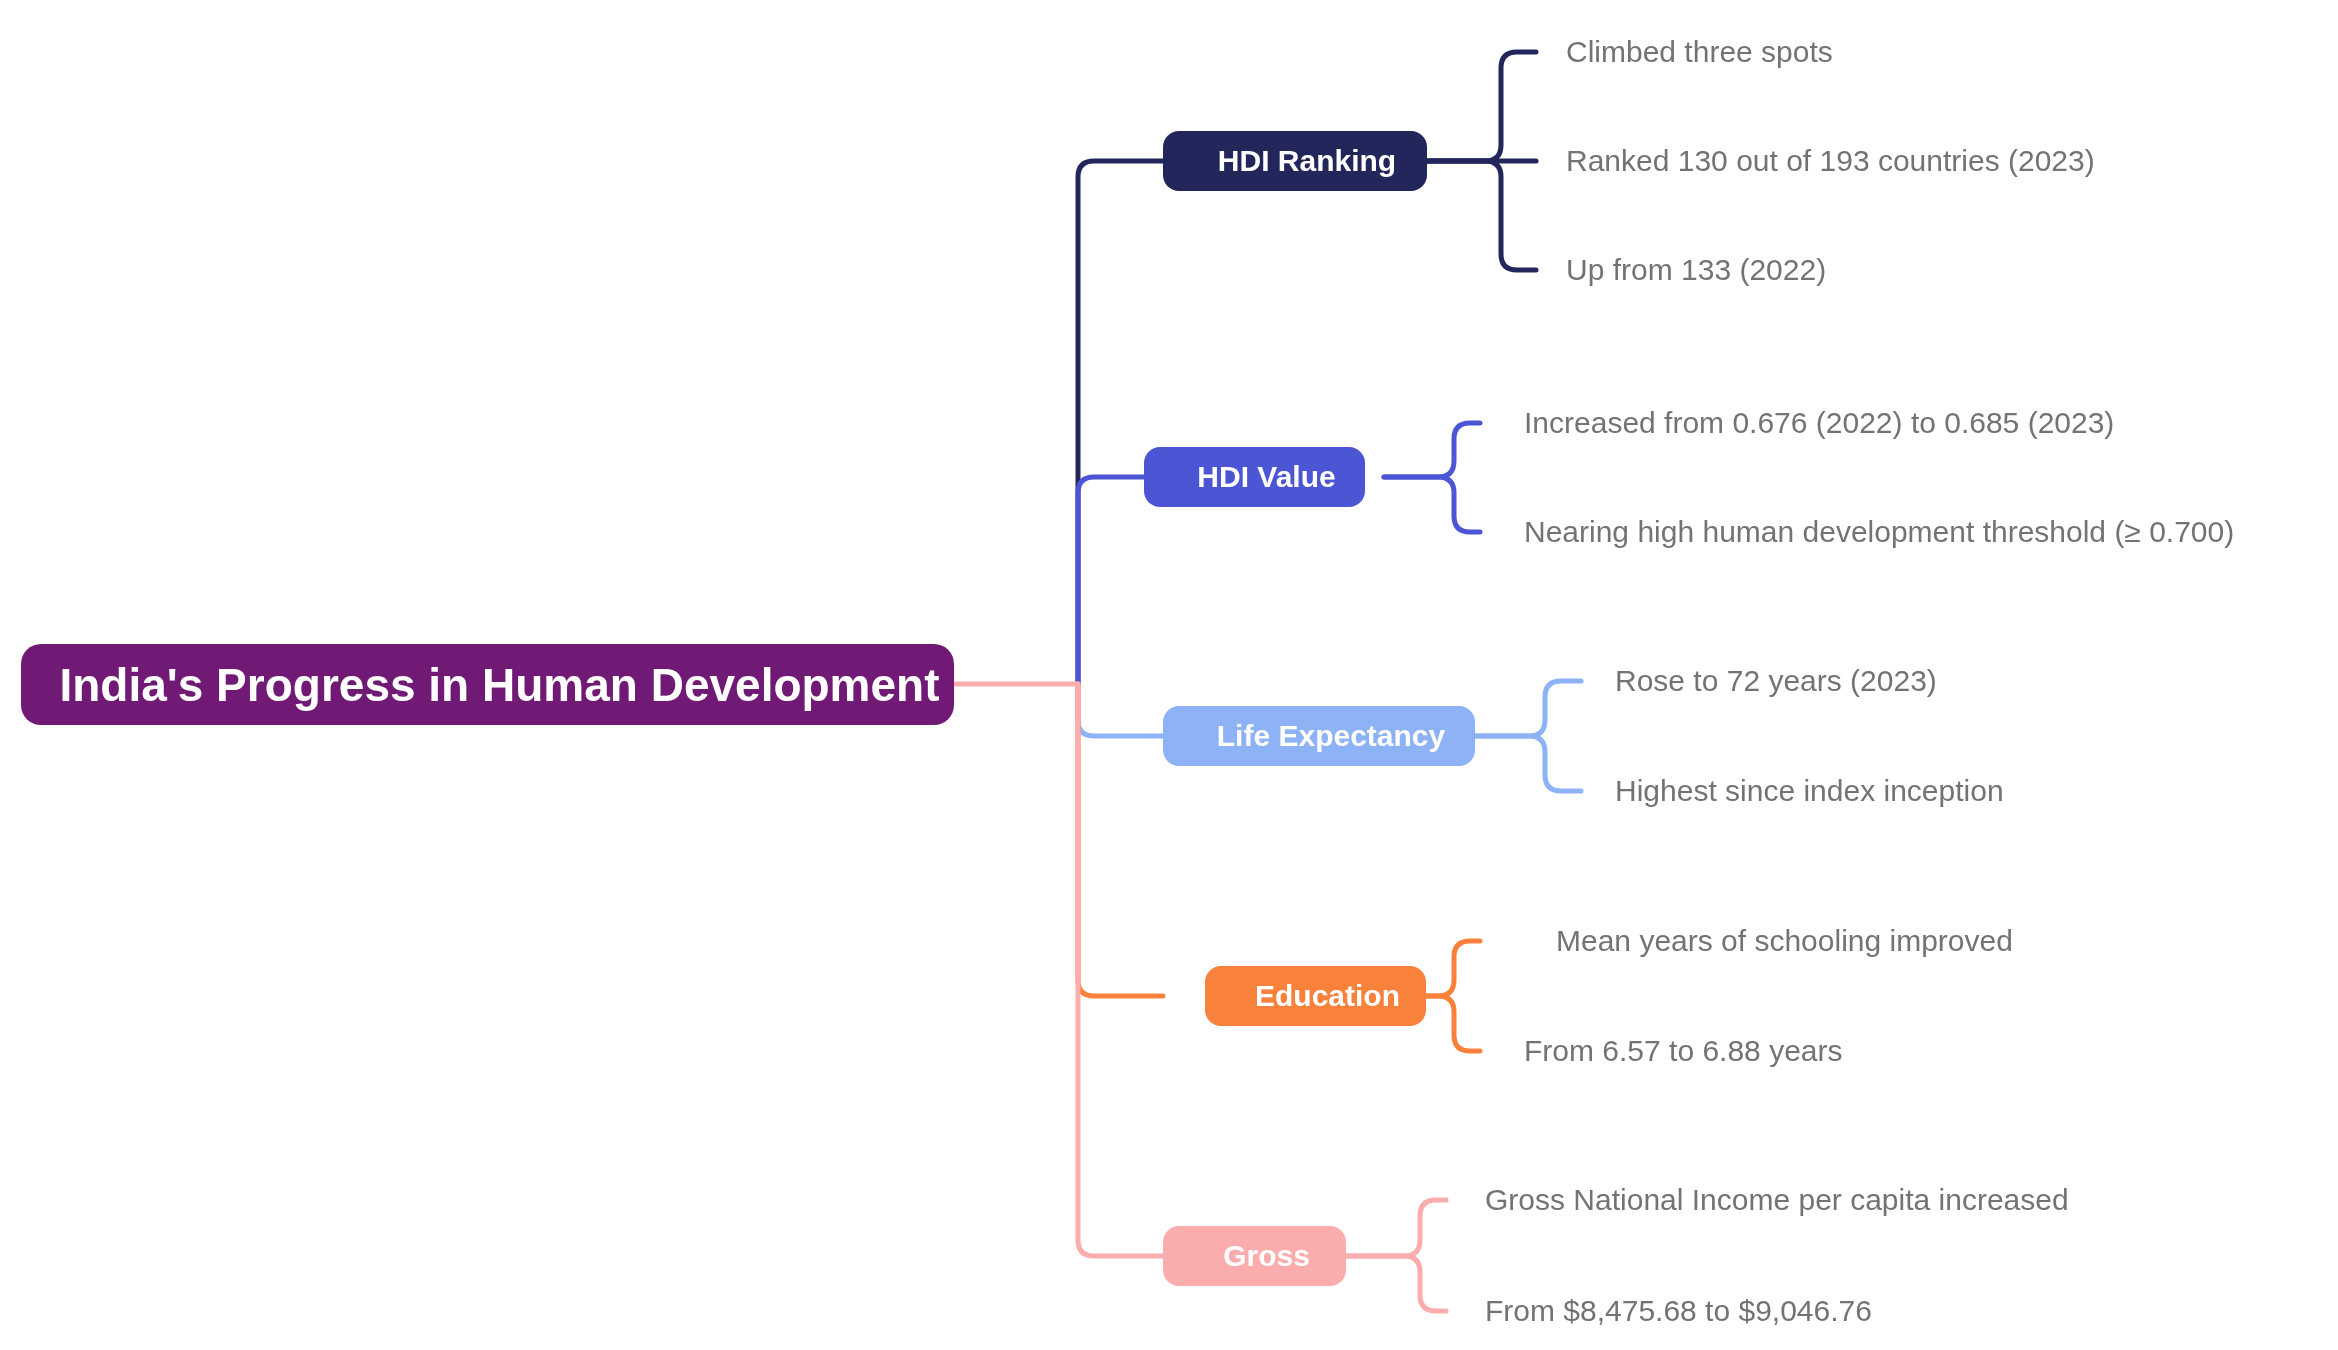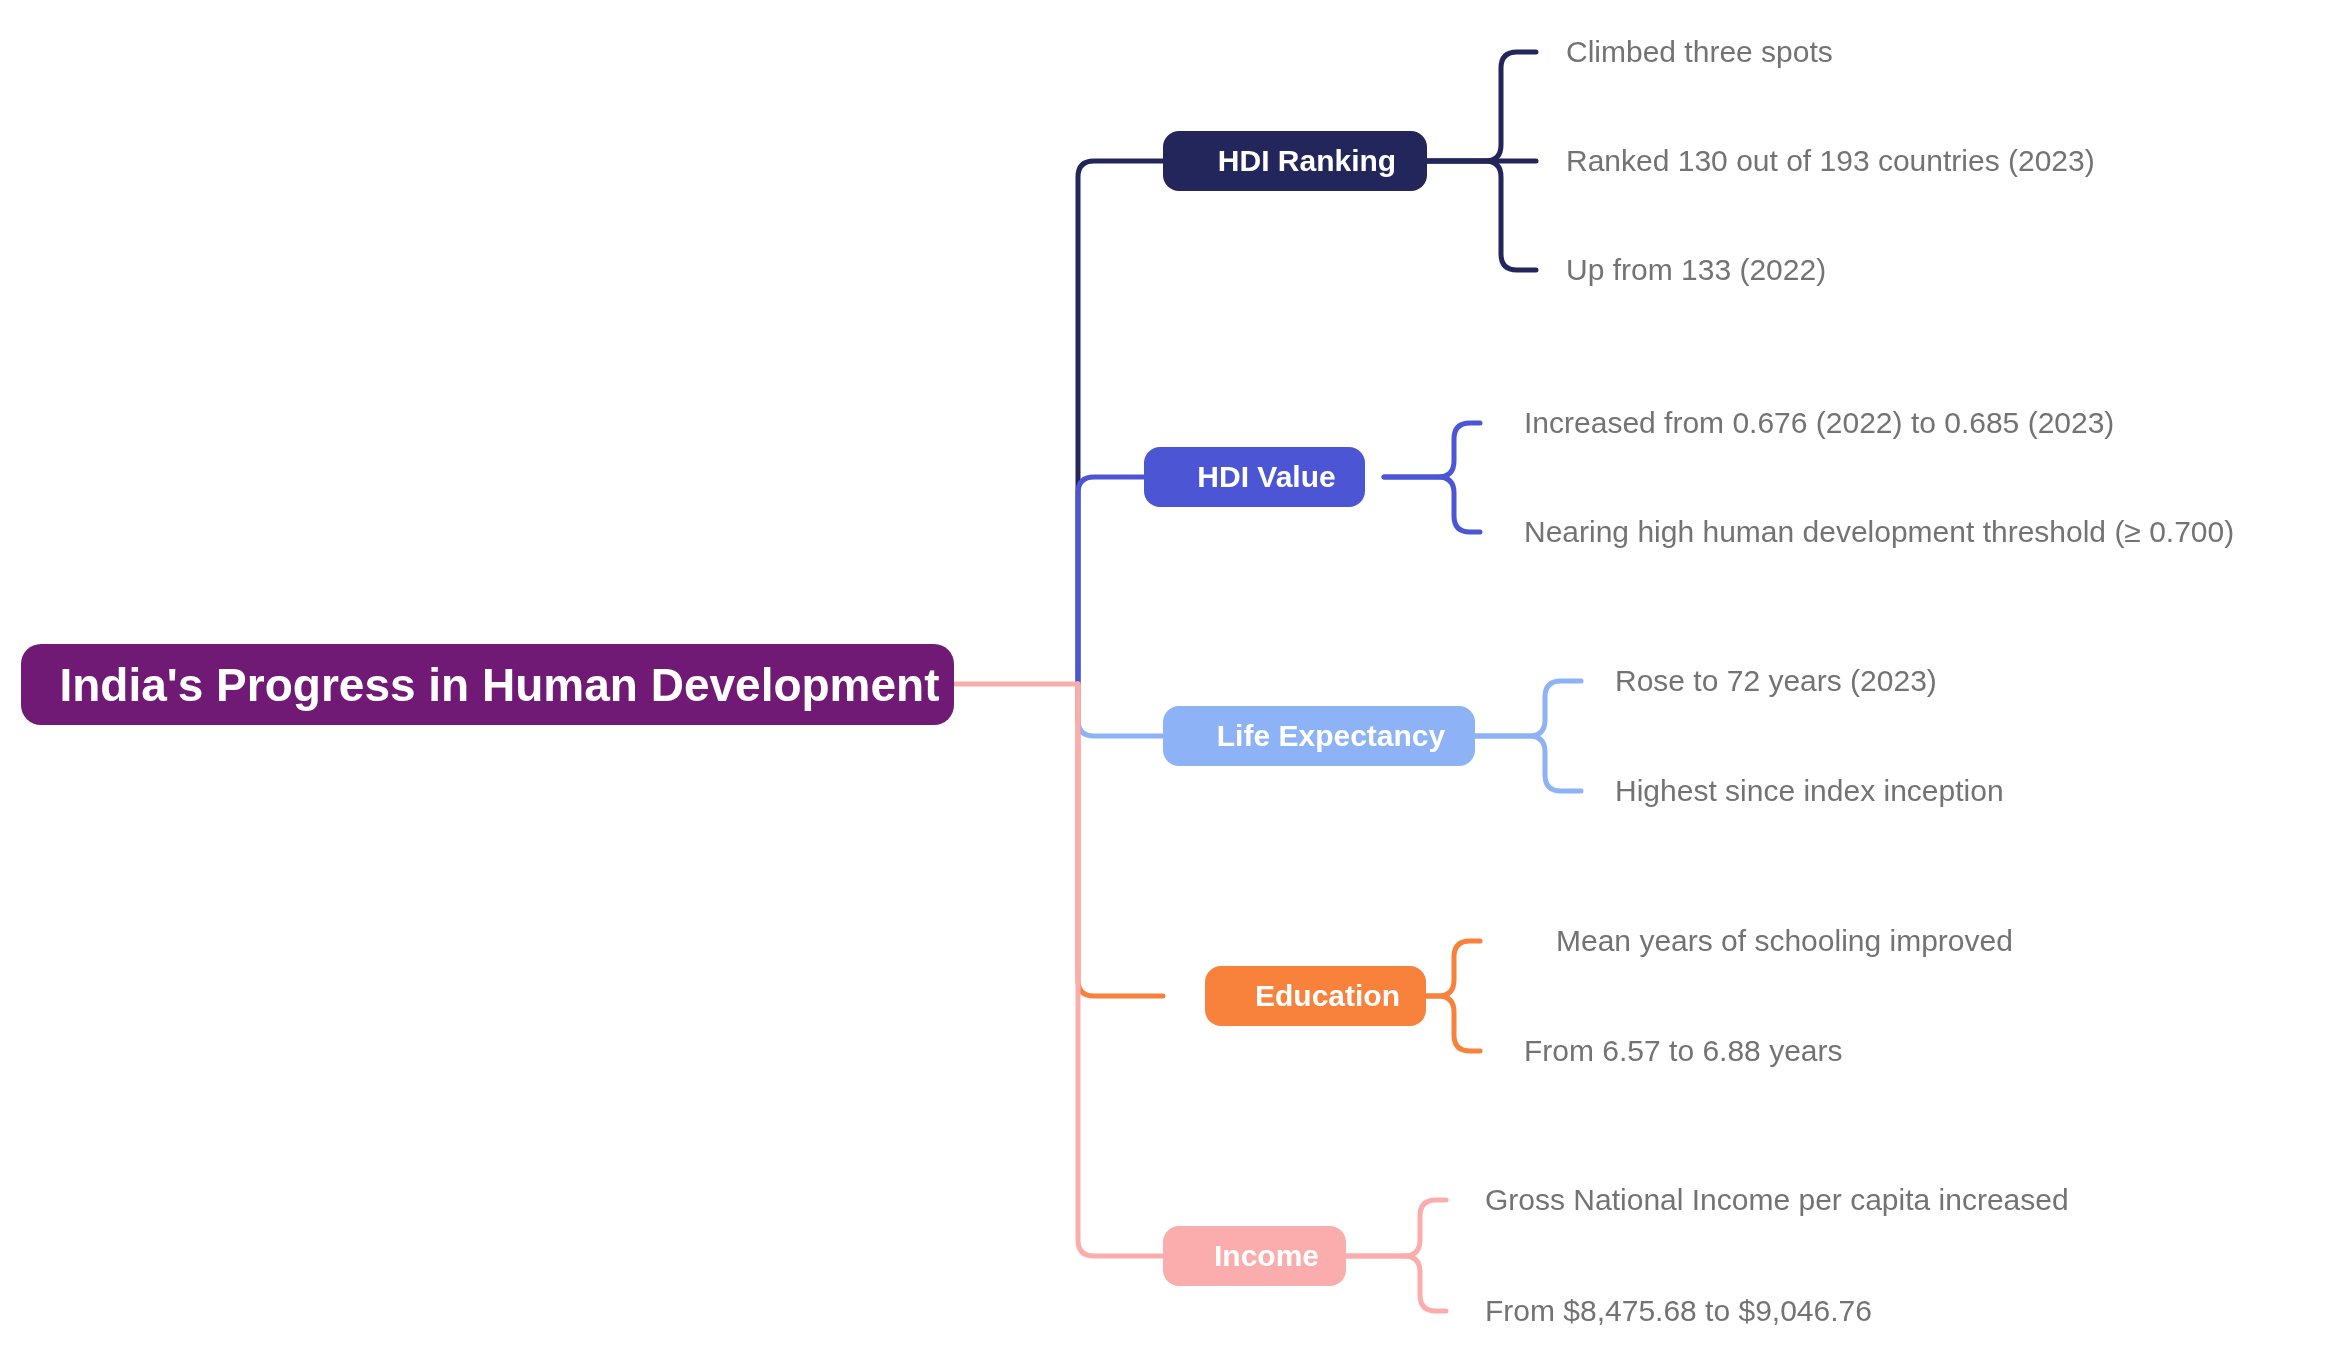--- a/index.html
+++ b/index.html
@@ -68,21 +68,21 @@
     <path d="M 1346 1256 L 1404 1256 Q 1420 1256 1420 1240 L 1420 1216 Q 1420 1200 1436 1200 L 1446 1200" stroke="#fbadad"></path>
     <path d="M 1346 1256 L 1404 1256 Q 1420 1256 1420 1272 L 1420 1295 Q 1420 1311 1436 1311 L 1446 1311" stroke="#fbadad"></path>
   </svg>
 
   <div class="node root-node" style="background: #701a75;">India's Progress in Human Development</div>
 
   <div class="node branch-node bn-0" style="background: rgb(35, 38, 90);">HDI Ranking</div>
   <div class="node branch-node bn-1" style="background: rgb(76, 85, 212);">HDI Value</div>
   <div class="node branch-node bn-2" style="background: rgb(141, 179, 246);">Life Expectancy</div>
   <div class="node branch-node bn-3" style="background: rgb(248, 129, 60);">Education</div>
-  <div class="node branch-node bn-4" style="background: rgb(251, 173, 173);">Income</div>
+  <div class="node branch-node bn-4" style="background: rgb(251, 173, 173);">Gross</div>
 
   <div class="leaf" style="left:1566px;top:52px;">Climbed three spots</div>
   <div class="leaf" style="left:1566px;top:161px;">Ranked 130 out of 193 countries (2023)</div>
   <div class="leaf" style="left:1566px;top:270px;">Up from 133 (2022)</div>
 
   <div class="leaf" style="left:1524px;top:423px;">Increased from 0.676 (2022) to 0.685 (2023)</div>
   <div class="leaf" style="left:1524px;top:532px;">Nearing high human development threshold (≥ 0.700)</div>
 
   <div class="leaf" style="left:1615px;top:681px;">Rose to 72 years (2023)</div>
   <div class="leaf" style="left:1615px;top:791px;">Highest since index inception</div>

